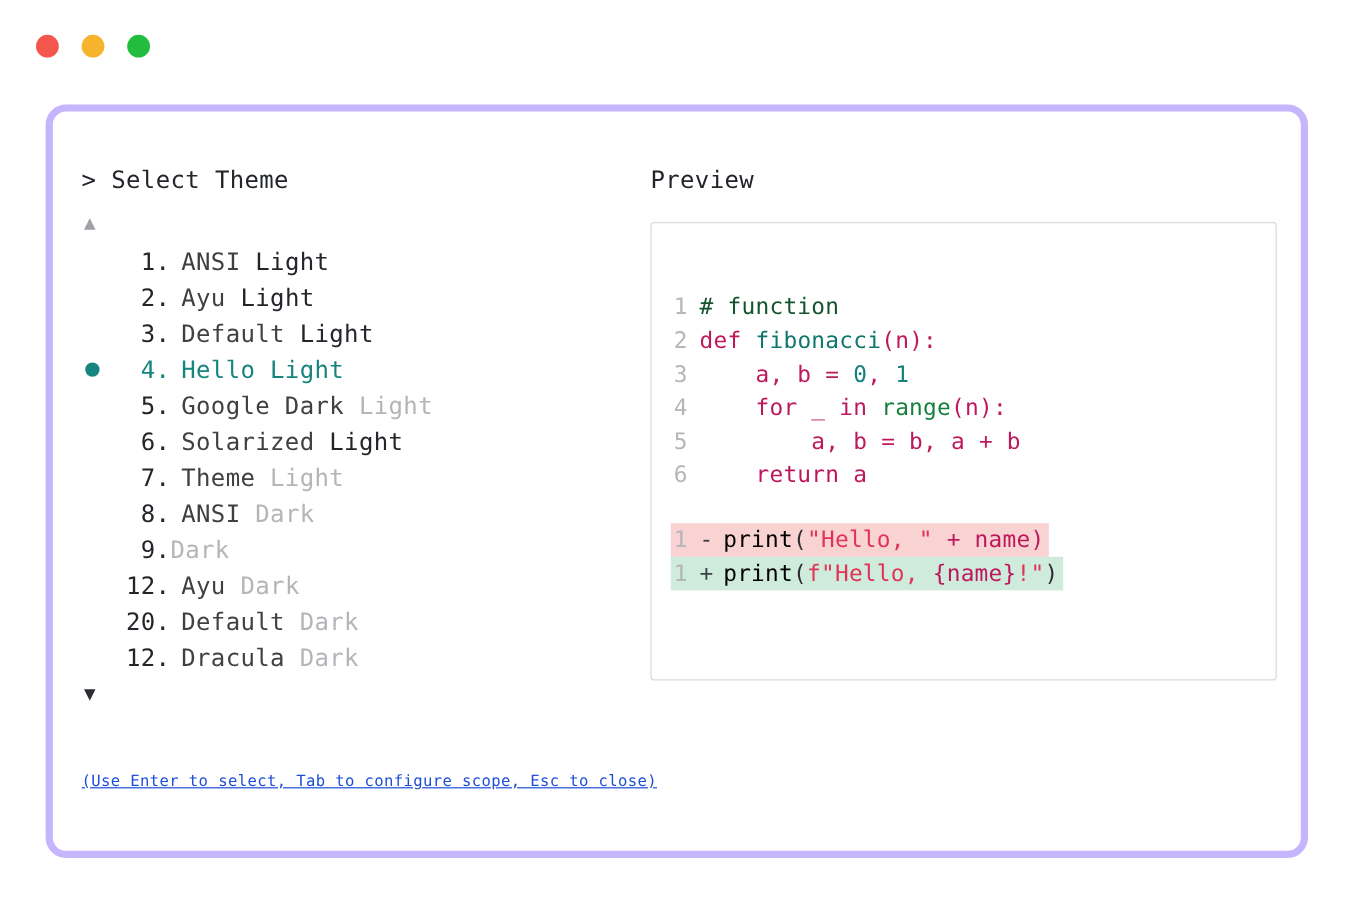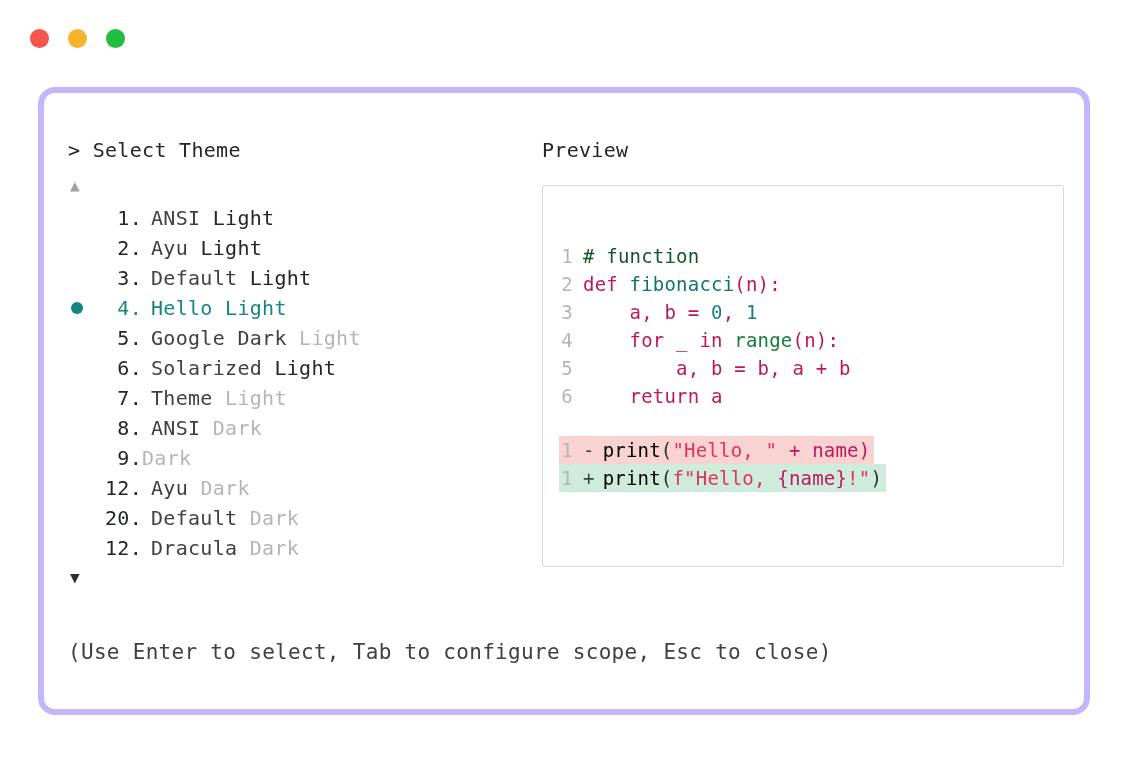--- a/index.html
+++ b/index.html
@@ -130,25 +130,26 @@
   .theme-row.selected .num-cell,
   .theme-row.selected .name-cell,
   .theme-row.selected .suffix,
   .theme-row.selected .suffix.dim { color: #16857E; }
 
   
   #hint {
     position: absolute;
     left: 24px;
     top: 546px;
-    font-size: 21px;
+    font-size: 13px;
     line-height: 26px;
     letter-spacing: 0.3px;
-    color: #404040;
-    white-space: pre;
+    color: #1d4ed8;
+    white-space: pre;
+    text-decoration: underline;
   }
 
   
   #preview-box {
     margin-top: 22px;
     width: 522px;
     height: 382px;
     box-sizing: border-box;
     border: 1px solid #D9D9DB;
     border-radius: 3px;

